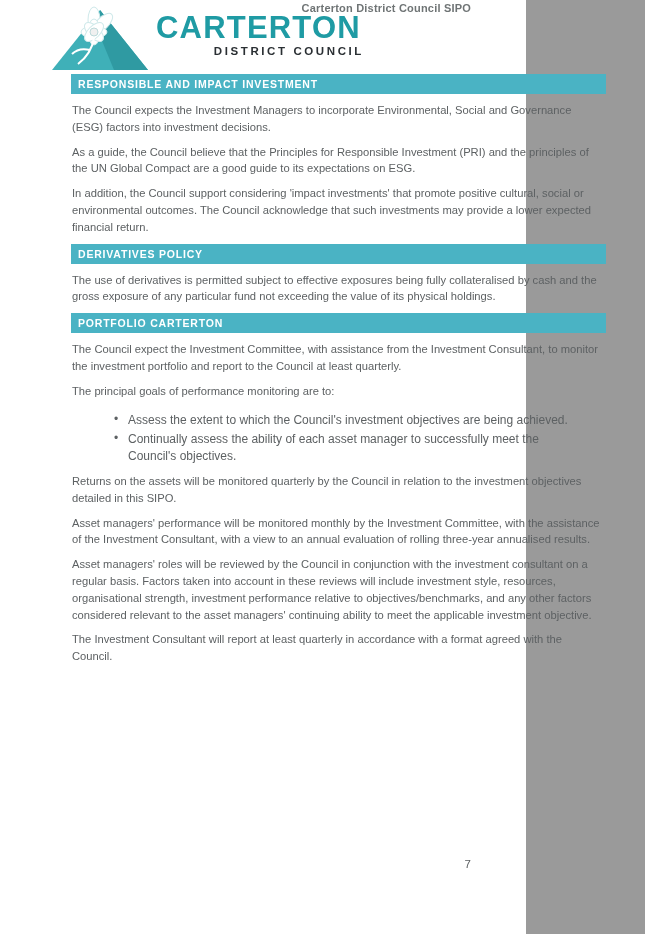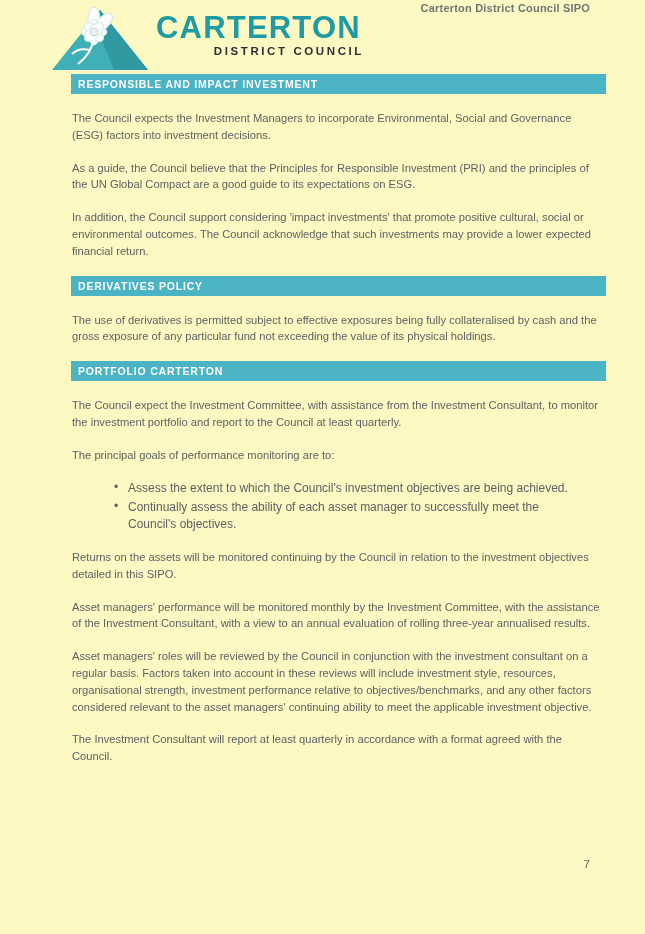--- a/index.html
+++ b/index.html
@@ -8,23 +8,23 @@
     background: #9a9a9a;
   }
   body {
     width: 645px;
     height: 934px;
     font-family: "Liberation Sans", sans-serif;
     overflow: hidden;
   }
   .page {
     position: relative;
-    width: 645px;
+    width: 526px;
     height: 934px;
-    background: #fef9c3;
+    background: #ffffff;
     box-sizing: border-box;
   }
   
   .header {
     position: relative;
     height: 74px;
   }
   .logo-wrap {
     position: absolute;
     left: 48px;
@@ -83,21 +83,21 @@
     color: #ffffff;
     font-size: 10.5px;
     font-weight: bold;
     letter-spacing: 0.8px;
     padding: 4px 0 4px 7px;
     margin: 0 55px 0 55px;
     box-sizing: border-box;
     width: 535px;
   }
   p.body {
-    margin: 16px;
+    margin: 8px;
     padding: 0;
     color: #5d6163;
     font-size: 11.2px;
     line-height: 16.8px;
     width: 533px;
     margin-left: 56px;
   }
   .gap-after-band { margin-top: 16px; }
   .para-gap { margin-top: 15px; }
   .band-gap-top { margin-top: 8px; }
@@ -179,21 +179,21 @@
 
     <div class="band band-gap-top">PORTFOLIO CARTERTON</div>
     <p class="body gap-after-band">The Council  expect the Investment Committee, with assistance from the Investment Consultant, to monitor the investment portfolio and report to the Council at least quarterly.</p>
     <p class="body para-gap">The principal goals of performance monitoring are to:</p>
 
     <ul class="bullets">
       <li>Assess the extent to which the Council's investment objectives are being achieved.</li>
       <li>Continually assess the ability of each asset manager to successfully meet the Council's objectives.</li>
     </ul>
 
-    <p class="body tight">Returns on the assets will be monitored continuing by the Council in relation to the investment objectives detailed in this SIPO.</p>
+    <p class="body tight">Returns on the assets will be monitored quarterly by the Council in relation to the investment objectives detailed in this SIPO.</p>
     <p class="body para-gap">Asset managers' performance will be monitored monthly by the Investment Committee, with the assistance of the Investment Consultant, with a view to an annual evaluation of rolling three-year annualised results.</p>
     <p class="body para-gap">Asset managers' roles will be reviewed by the Council in conjunction with the investment consultant on a regular basis.  Factors taken into account in these reviews will include investment style, resources, organisational strength, investment performance relative to objectives/benchmarks, and any other factors considered relevant to the asset managers' continuing ability to meet the applicable investment objective.</p>
     <p class="body para-gap">The Investment Consultant will report at least quarterly in accordance with a format agreed with the Council.</p>
 
   </div>
 
   <div class="page-number">7</div>
 
 </div>
 

